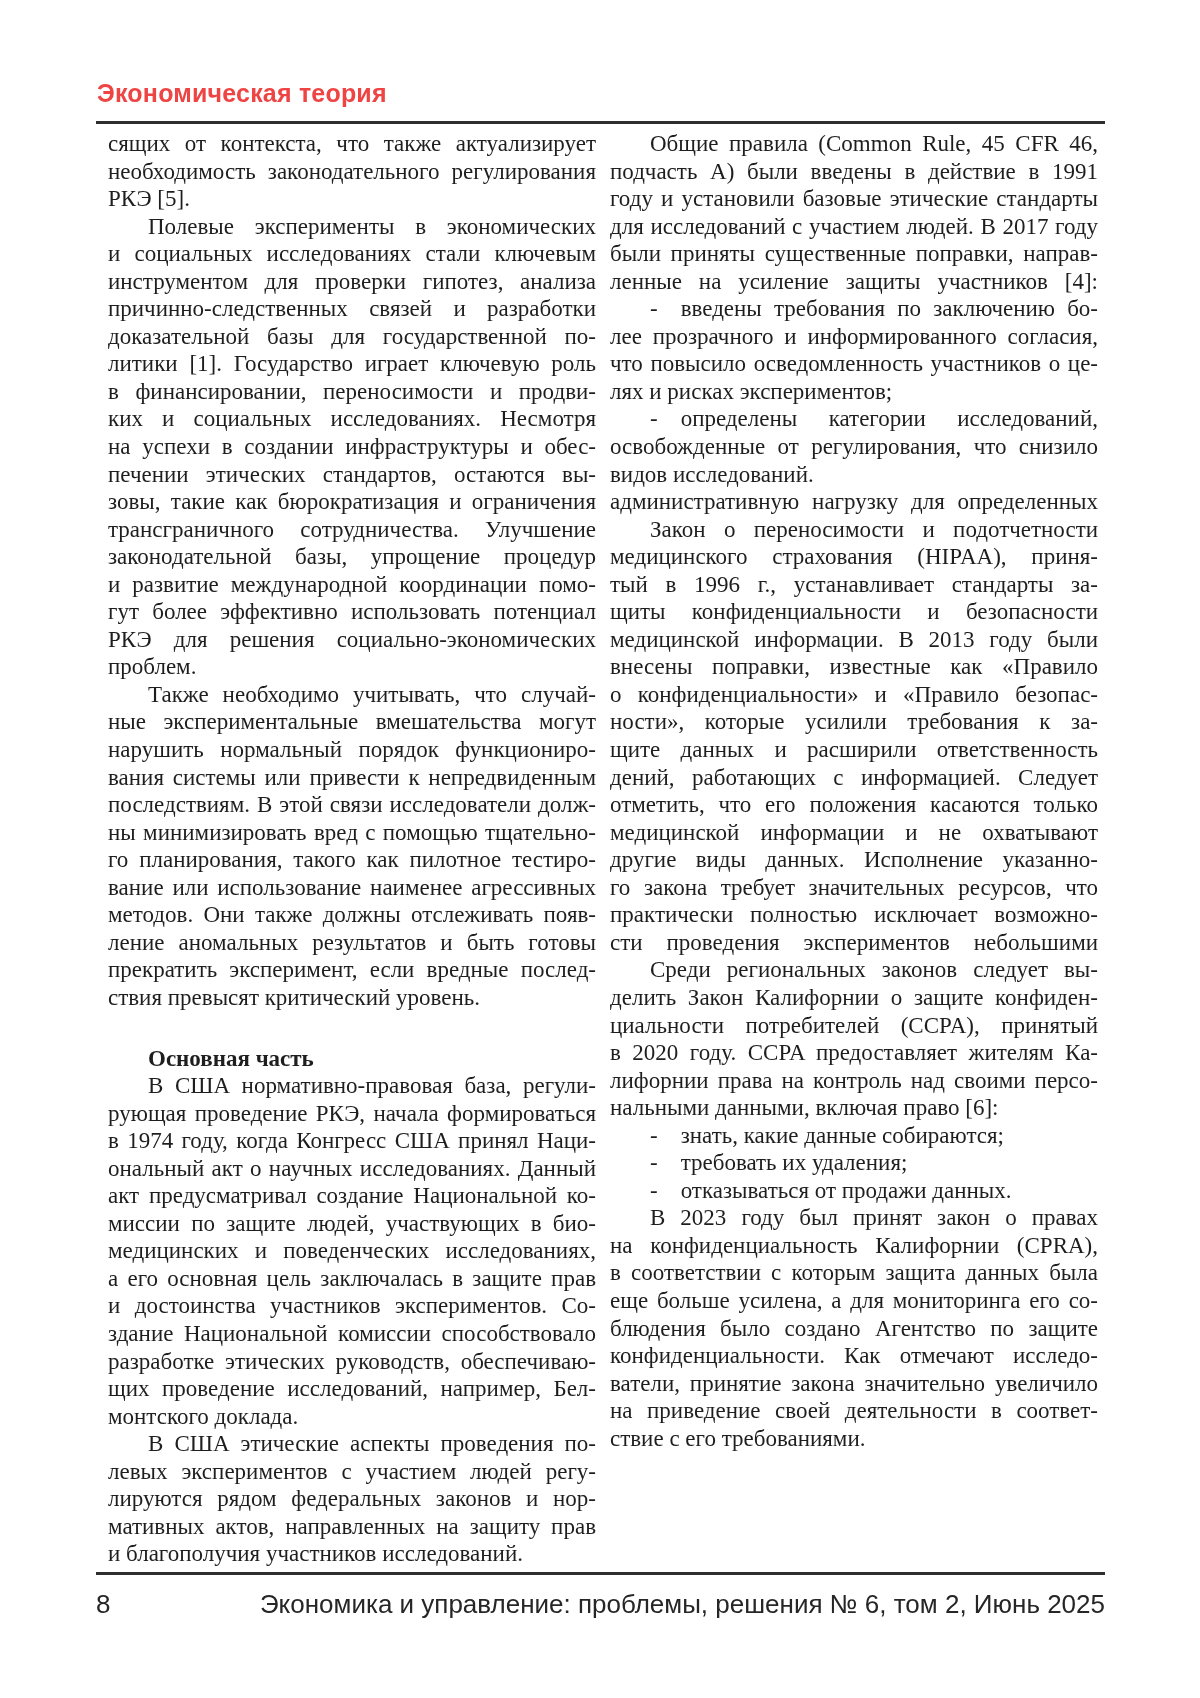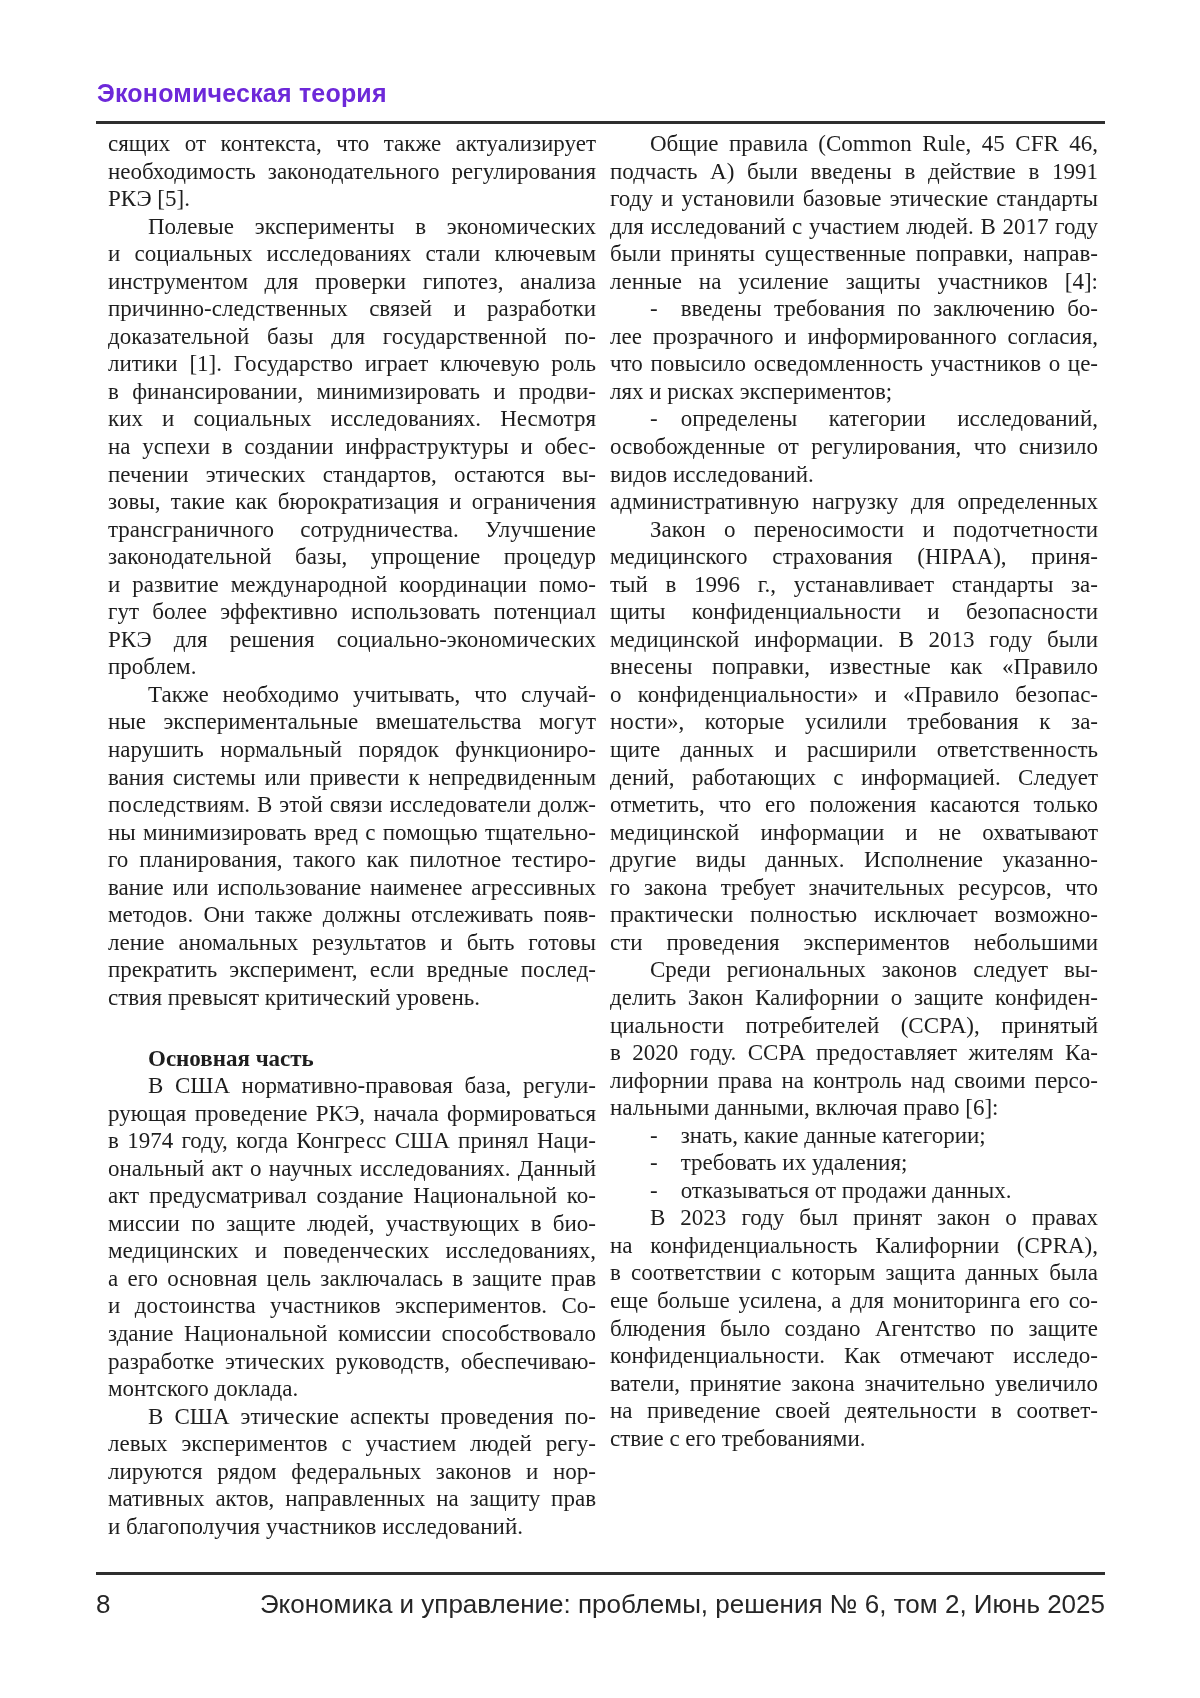--- a/index.html
+++ b/index.html
@@ -13,21 +13,21 @@
     color: #1e1e1e;
   }
   .section-title {
     position: absolute;
     left: 97px;
     top: 79px;
     font-family: "Liberation Sans", sans-serif;
     font-weight: bold;
     font-size: 25px;
     letter-spacing: 0.2px;
-    color: #6d28d9;
+    color: #ef4444;
   }
   .rule {
     position: absolute;
     left: 96px;
     width: 1009px;
     height: 3px;
     background: #2e2e2e;
   }
   .header-rule { top: 121px; }
   .footer-rule { top: 1572px; }
@@ -74,21 +74,21 @@
   <div class="column col-left" id="col-left">
       <div class="ln fill">сящих от контекста, что также актуализирует</div>
       <div class="ln fill">необходимость законодательного регулирования</div>
       <div class="ln">РКЭ [5].</div>
       <div class="ln fill ind">Полевые эксперименты в экономических</div>
       <div class="ln fill">и социальных исследованиях стали ключевым</div>
       <div class="ln fill">инструментом для проверки гипотез, анализа</div>
       <div class="ln fill">причинно-следственных связей и разработки</div>
       <div class="ln fill">доказательной базы для государственной по-</div>
       <div class="ln fill">литики [1]. Государство играет ключевую роль</div>
-      <div class="ln fill">в финансировании, минимизировать и продви-</div>
+      <div class="ln fill">в финансировании, переносимости и продви-</div>
       <div class="ln fill">ких и социальных исследованиях. Несмотря</div>
       <div class="ln fill">на успехи в создании инфраструктуры и обес-</div>
       <div class="ln fill">печении этических стандартов, остаются вы-</div>
       <div class="ln fill">зовы, такие как бюрократизация и ограничения</div>
       <div class="ln fill">трансграничного сотрудничества. Улучшение</div>
       <div class="ln fill">законодательной базы, упрощение процедур</div>
       <div class="ln fill">и развитие международной координации помо-</div>
       <div class="ln fill">гут более эффективно использовать потенциал</div>
       <div class="ln fill">РКЭ для решения социально-экономических</div>
       <div class="ln">проблем.</div>
@@ -109,20 +109,21 @@
       <div class="ln fill">рующая проведение РКЭ, начала формироваться</div>
       <div class="ln fill">в 1974 году, когда Конгресс США принял Наци-</div>
       <div class="ln fill">ональный акт о научных исследованиях. Данный</div>
       <div class="ln fill">акт предусматривал создание Национальной ко-</div>
       <div class="ln fill">миссии по защите людей, участвующих в био-</div>
       <div class="ln fill">медицинских и поведенческих исследованиях,</div>
       <div class="ln fill">а его основная цель заключалась в защите прав</div>
       <div class="ln fill">и достоинства участников экспериментов. Со-</div>
       <div class="ln fill">здание Национальной комиссии способствовало</div>
       <div class="ln fill">разработке этических руководств, обеспечиваю-</div>
+      <div class="ln fill">щих проведение исследований, например, Бел-</div>
       <div class="ln">монтского доклада.</div>
       <div class="ln fill ind">В США этические аспекты проведения по-</div>
       <div class="ln fill">левых экспериментов с участием людей регу-</div>
       <div class="ln fill">лируются рядом федеральных законов и нор-</div>
       <div class="ln fill">мативных актов, направленных на защиту прав</div>
       <div class="ln">и благополучия участников исследований.</div>
     </div>
 
   <div class="column col-right" id="col-right">
       <div class="ln fill ind">Общие правила (Common Rule, 45 CFR 46,</div>
@@ -154,21 +155,21 @@
       <div class="ln fill">другие виды данных. Исполнение указанно-</div>
       <div class="ln fill">го закона требует значительных ресурсов, что</div>
       <div class="ln fill">практически полностью исключает возможно-</div>
       <div class="ln fill">сти проведения экспериментов небольшими</div>
       <div class="ln fill ind">Среди региональных законов следует вы-</div>
       <div class="ln fill">делить Закон Калифорнии о защите конфиден-</div>
       <div class="ln fill">циальности потребителей (CCPA), принятый</div>
       <div class="ln fill">в 2020 году. CCPA предоставляет жителям Ка-</div>
       <div class="ln fill">лифорнии права на контроль над своими персо-</div>
       <div class="ln">нальными данными, включая право [6]:</div>
-      <div class="ln ind">- знать, какие данные категории;</div>
+      <div class="ln ind">- знать, какие данные собираются;</div>
       <div class="ln ind">- требовать их удаления;</div>
       <div class="ln ind">- отказываться от продажи данных.</div>
       <div class="ln fill ind">В 2023 году был принят закон о правах</div>
       <div class="ln fill">на конфиденциальность Калифорнии (CPRA),</div>
       <div class="ln fill">в соответствии с которым защита данных была</div>
       <div class="ln fill">еще больше усилена, а для мониторинга его со-</div>
       <div class="ln fill">блюдения было создано Агентство по защите</div>
       <div class="ln fill">конфиденциальности. Как отмечают исследо-</div>
       <div class="ln fill">ватели, принятие закона значительно увеличило</div>
       <div class="ln fill">на приведение своей деятельности в соответ-</div>

